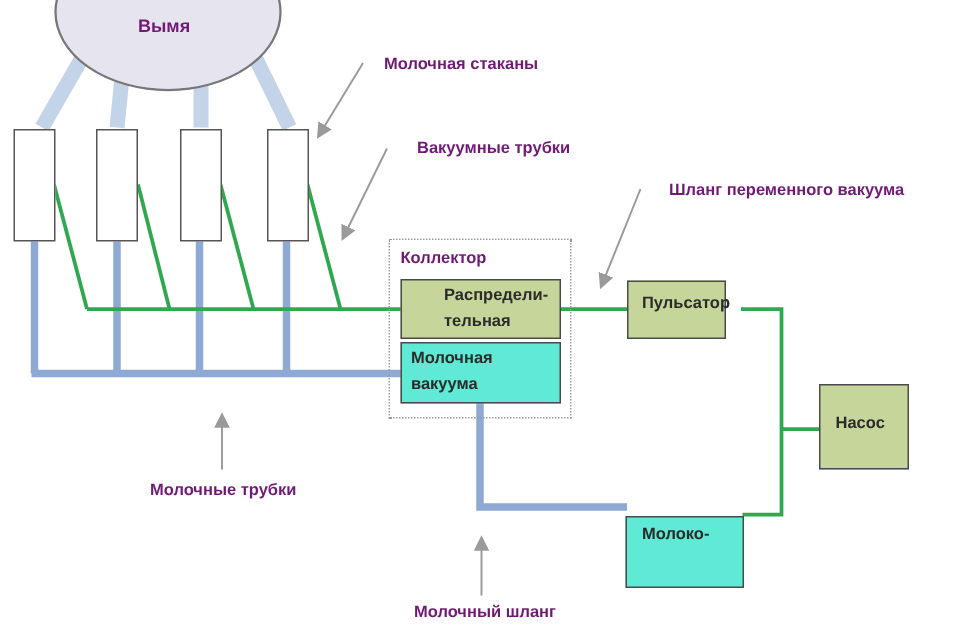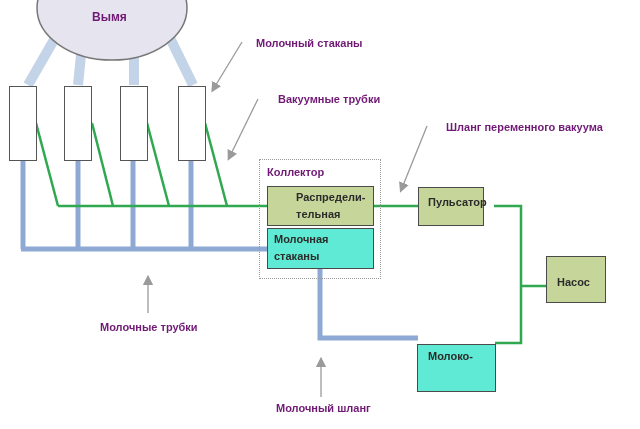--- a/index.html
+++ b/index.html
@@ -63,43 +63,43 @@
   </g>
 </svg>
 
 <div class="lbl" style="left:92px; top:10px; font-size:12px;">Вымя</div>
 
 <div class="cup" style="left:9px;"></div>
 <div class="cup" style="left:64px;"></div>
 <div class="cup" style="left:120px;"></div>
 <div class="cup" style="left:178px;"></div>
 
-<div class="lbl" style="left:256px; top:37px;">Молочный стаканы</div>
+<div class="lbl" style="left:256px; top:37px;">Молочная стаканы</div>
 <div class="lbl" style="left:278px; top:93px;text-align:center;">Вакуумные трубки</div>
 <div class="lbl" style="left:446px; top:121px;">Шланг переменного вакуума</div>
 <div class="lbl" style="left:100px; top:321px;">Молочные трубки</div>
 <div class="lbl" style="left:276px; top:402px;text-align:right;">Молочный шланг</div>
 
 <div class="collector">
   <div class="lbl" style="left:7px; top:6px;">Коллектор</div>
 </div>
 
 <div class="box green" style="left:267px; top:186px; width:107px; height:40px; padding-top:2px;">
   <div>Распредели-</div>
   <div>тельная камера</div>
 </div>
 
 <div class="box blue" style="left:267px; top:228px; width:107px; height:41px; padding-top:2px;">
   <div>Молочная</div>
-  <div>стаканы</div>
+  <div>вакуума</div>
 </div>
 
 <div class="box green" style="left:418px; top:187px; width:66px; height:39px; padding:6px 0 0 9px;">
   <span>Пульсатор</span>
 </div>
 
-<div class="box green" style="left:546px; top:256px; width:60px; height:47px; padding:17px 0 0 10px;">
+<div class="box green" style="left:546px; top:256px; width:60px; height:57px; padding:17px 0 0 10px;">
   <span>Насос</span>
 </div>
 
 <div class="box blue" style="left:417px; top:320px; width:79px; height:48px; padding:3px 0 0 10px;margin-top:24px;">
   <div>Молоко-</div>
 </div>
 
 </body></html>

